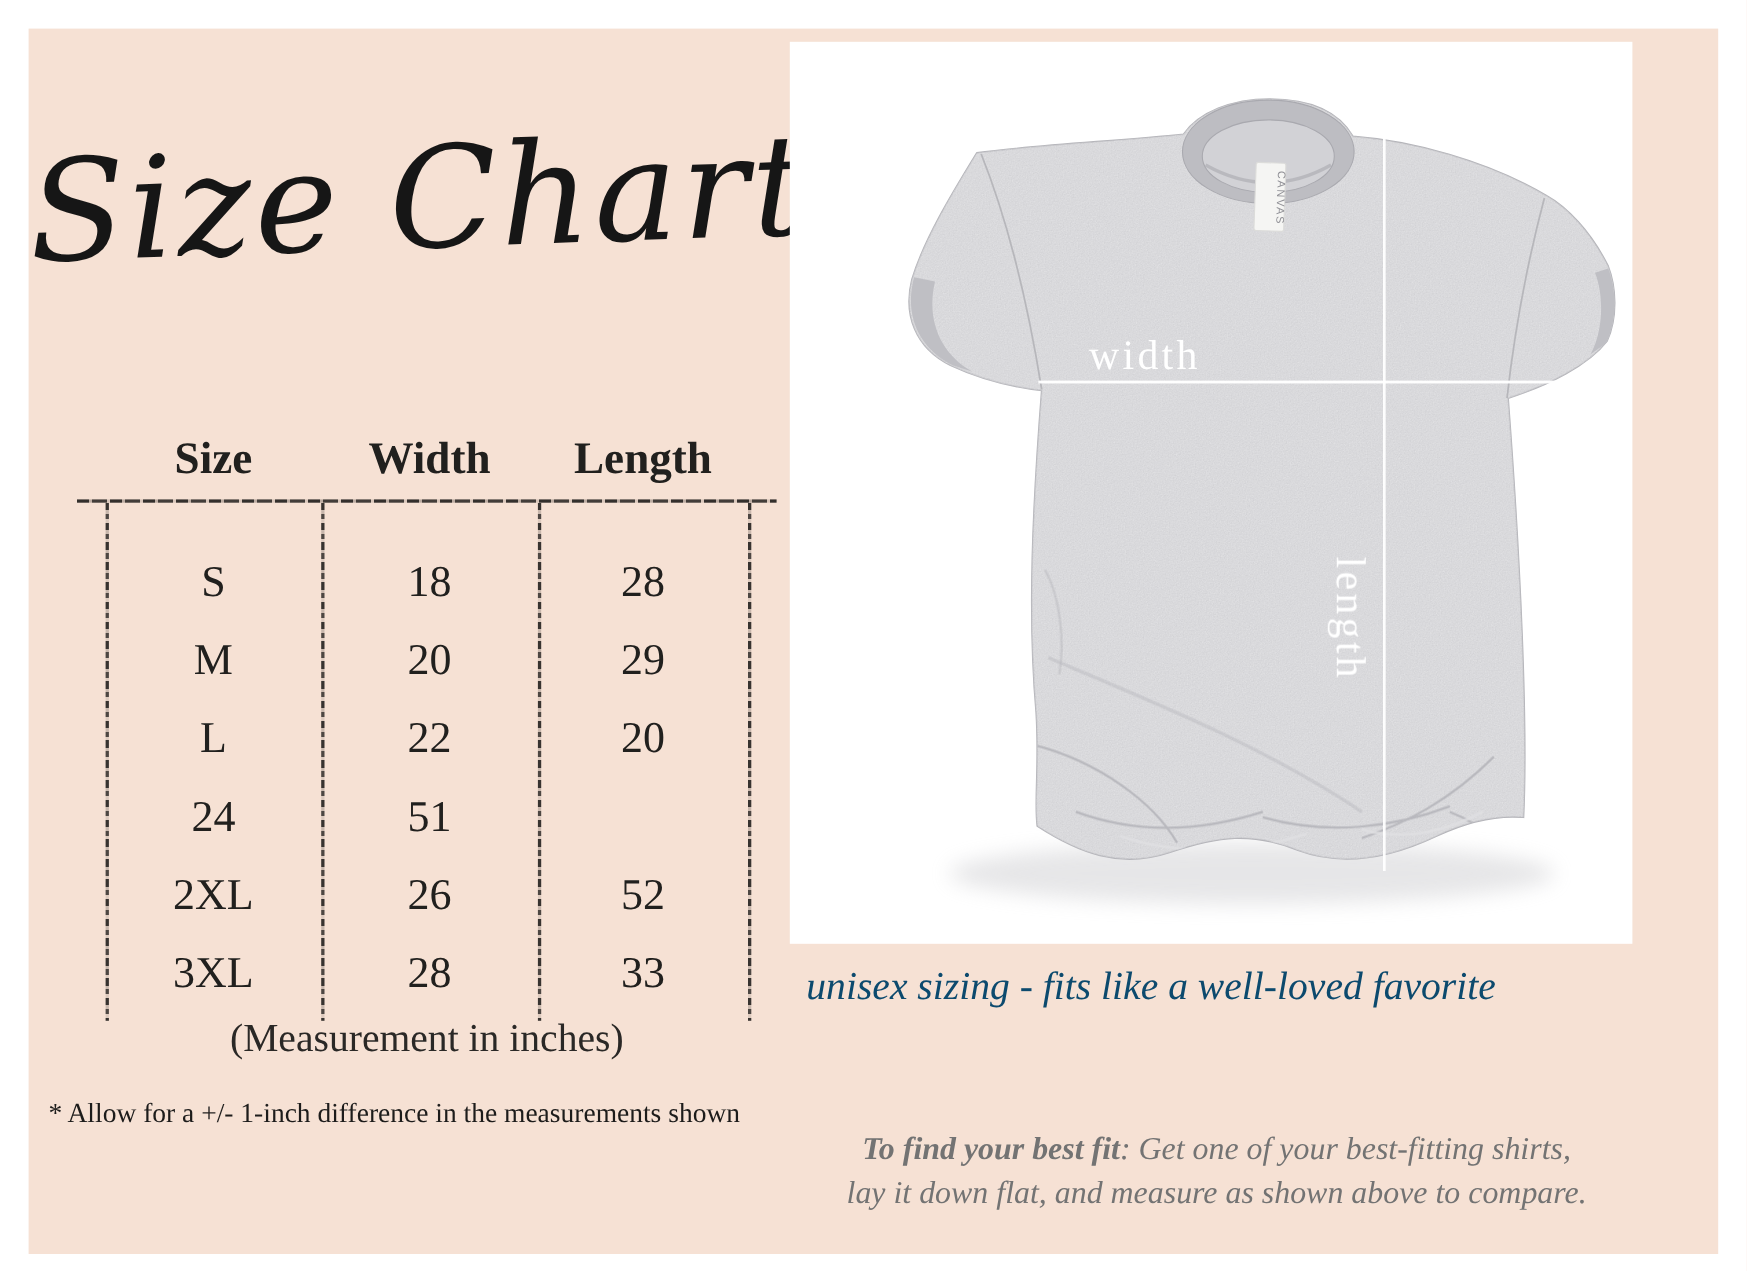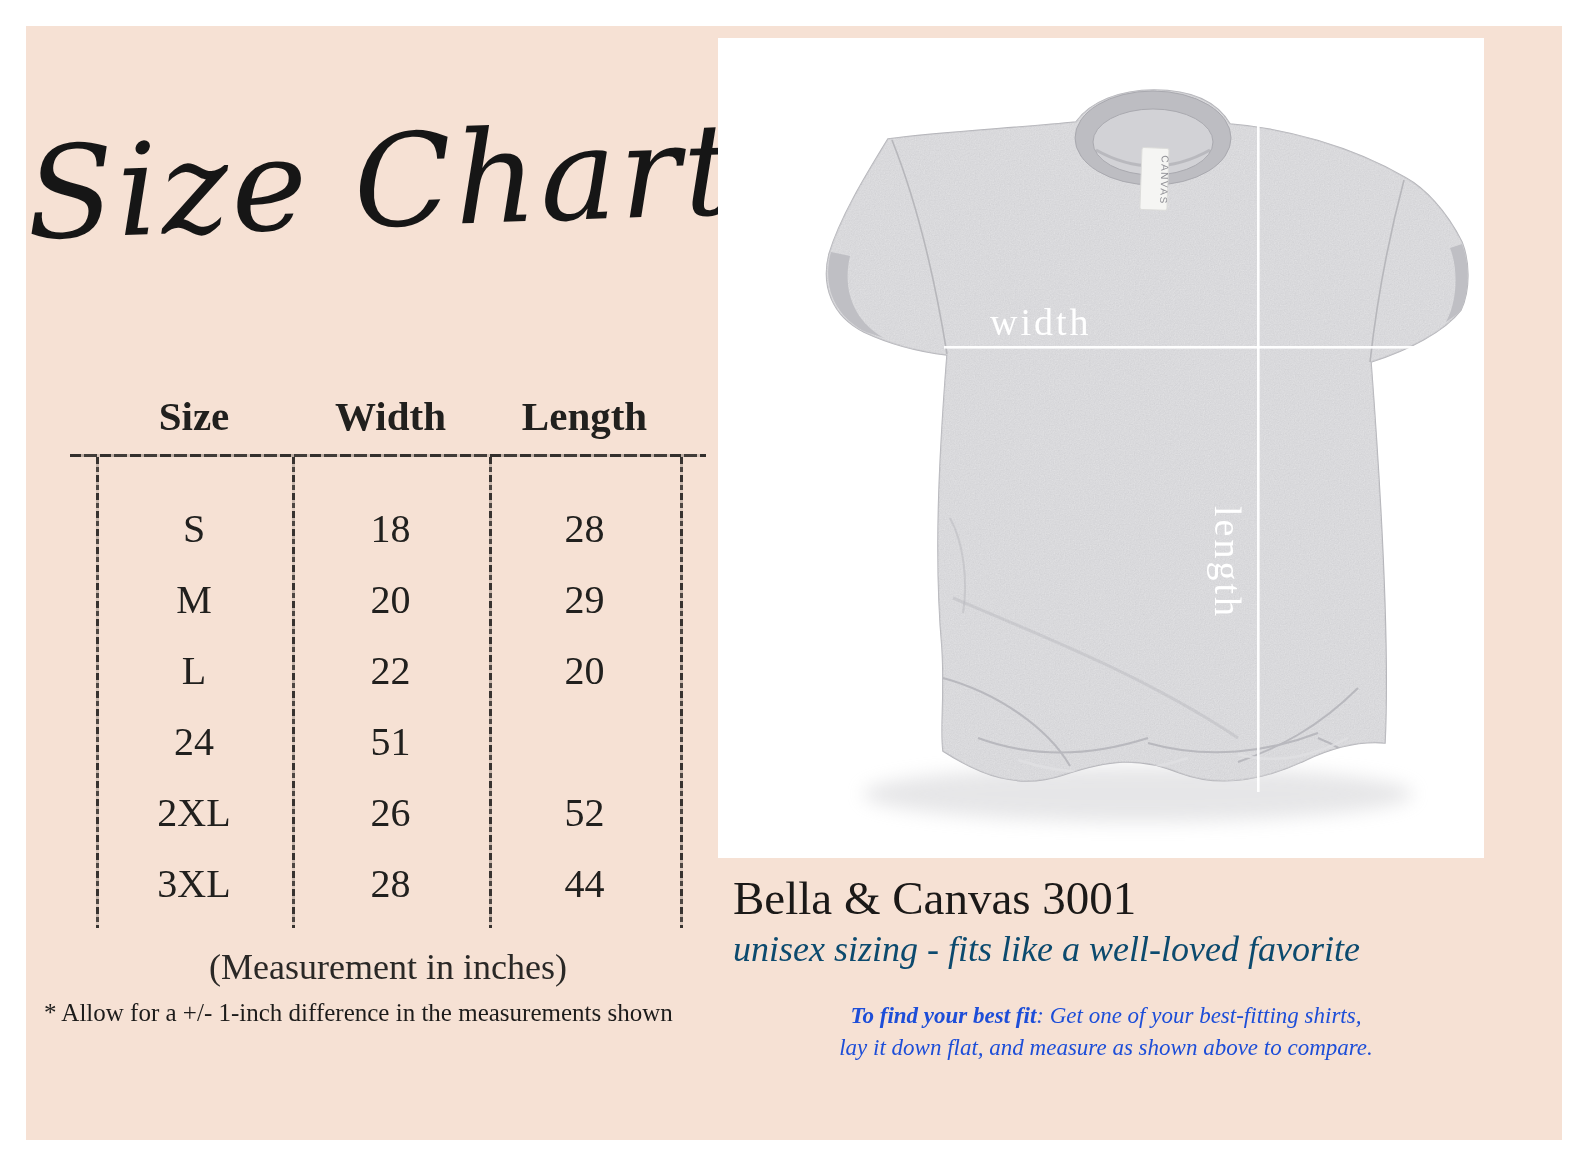--- a/index.html
+++ b/index.html
@@ -37,31 +37,31 @@
       rgba(35,32,30,.92) 0 11px, rgba(35,32,30,.28) 11px 14px,
       rgba(35,32,30,.85) 14px 27px, rgba(35,32,30,.14) 27px 30px);}
   .vline{position:absolute;top:77px;width:3px;height:471px;
     background:repeating-linear-gradient(180deg,
       rgba(35,32,30,.9) 0 7px, rgba(35,32,30,.22) 7px 10px,
       rgba(35,32,30,.8) 10px 15px, rgba(35,32,30,.12) 15px 18px);}
   .v0{left:26px}.v1{left:222px}.v2{left:419px}.v3{left:610px}
   .rows{position:absolute;left:26px;top:77px;width:584px;padding-top:36px;}
   .tr{display:grid;grid-template-columns:196px 197px 191px;height:71px;align-items:center;}
   .td{text-align:center;font-size:40px;color:#21201e;}
-  .units-note{position:absolute;left:44px;top:920px;width:636px;text-align:center;font-size:36px;color:#2a2826;}
+  .units-note{position:absolute;left:44px;top:896px;width:636px;text-align:center;font-size:36px;color:#2a2826;}
   .footnote{position:absolute;left:18px;top:973px;width:695px;text-align:left;font-size:25px;color:#1d1c1b;}
   
   .photo{position:absolute;left:692px;top:12px;width:766px;height:820px;background:#ffffff;}
   .photo svg{display:block;width:766px;height:820px;}
   
   .product{position:absolute;left:707px;top:846px;width:790px;}
   .product-name{font-size:47px;line-height:1.12;color:#1b1918;}
   .tagline{font-size:36px;font-style:italic;margin-top:3px;color:#0c4a6e;}
-  .fit-tip{position:absolute;left:680px;top:974px;width:800px;text-align:center;
-    font-size:23px;font-style:italic;line-height:1.38;color:#1d4ed8;}
+  .fit-tip{position:absolute;left:680px;top:999px;width:800px;text-align:center;
+    font-size:29px;font-style:italic;line-height:1.38;color:#737373;}
   .fit-tip .lead{font-weight:bold;}
 </style>
 </head>
 <body>
 
 <div class="panel">
 
   <div class="script-title">Size Chart</div>
 
   <div class="size-table">
@@ -94,21 +94,21 @@
         <div class="td">51</div>
       </div>
       <div class="tr">
         <div class="td">2XL</div>
         <div class="td">26</div>
         <div class="td">52</div>
       </div>
       <div class="tr">
         <div class="td">3XL</div>
         <div class="td">28</div>
-        <div class="td">44</div>
+        <div class="td">33</div>
       </div>
     </div>
   </div>
 
   <div class="units-note">(Measurement in inches)</div>
   <div class="footnote">* Allow for a +/- 1-inch difference in the measurements shown</div>
 
   <div class="photo">
     <svg viewBox="0 0 766 820">
       <defs>
@@ -185,21 +185,20 @@
       <g>
         <rect x="226" y="308" width="520" height="2.6" fill="#ffffff" opacity="0.96"></rect>
         <rect x="539" y="54" width="2.6" height="700" fill="#ffffff" opacity="0.96"></rect>
         <text x="272" y="297" font-size="38" letter-spacing="3" fill="#ffffff" font-family="Liberation Serif, DejaVu Serif, serif">width</text>
         <text transform="translate(497 468) rotate(90)" font-size="38" letter-spacing="3" fill="#ffffff" font-family="Liberation Serif, DejaVu Serif, serif">length</text>
       </g>
     </svg>
   </div>
 
   <div class="product">
-    <div class="product-name">Bella &amp; Canvas 3001</div>
     <div class="tagline">unisex sizing - fits like a well-loved favorite</div>
   </div>
 
   <div class="fit-tip">
     <span class="lead">To find your best fit</span><span>: Get one of your best-fitting shirts,</span><br>
     <span>lay it down flat, and measure as shown above to compare.</span>
   </div>
 
 </div>
 

